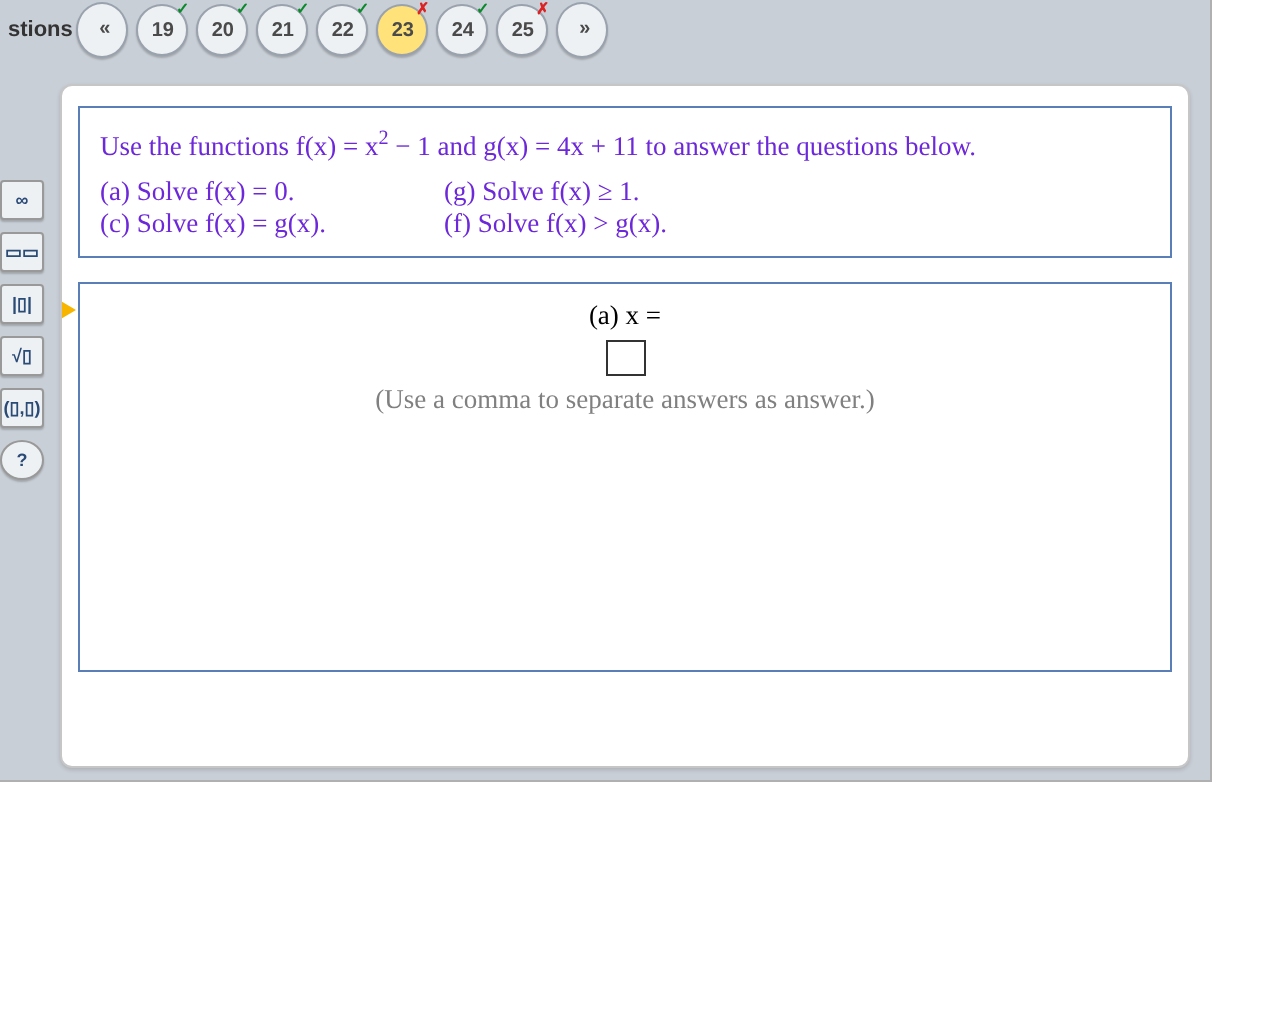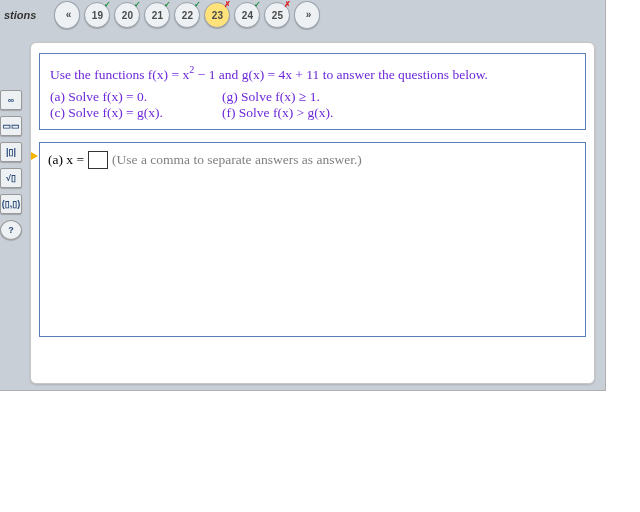--- a/index.html
+++ b/index.html
@@ -1,39 +1,39 @@
 <!DOCTYPE html>
 <html><head>
 <meta charset="utf-8">
 <style>
   html,body{margin:0;padding:0;font-family:"Times New Roman",serif;}
   body{background:#fff;width:640px;height:512px;overflow:hidden;}
   .app{background:#c9cfd6;width:605px;height:390px;position:relative;border-right:1px solid #b0b0b0;border-bottom:1px solid #b0b0b0;}
   .topbar{height:30px;display:flex;align-items:center;padding:0 4px;font-family:Verdana,Arial,sans-serif;font-size:11px;color:#333;font-weight:bold;}
-  .topbar .label{margin-right:16px;font-style:italic;}
+  .topbar .label{margin-right:0;}
   .nav-btn,.q-btn{width:24px;height:24px;border-radius:50%;background:#eef1f4;border:1px solid #9aa2ad;margin:0 2px;display:flex;align-items:center;justify-content:center;position:relative;font-family:Arial,sans-serif;font-size:10px;font-weight:bold;color:#4a4a4a;cursor:pointer;box-shadow:0 1px 1px rgba(0,0,0,0.2);}
   .nav-btn{font-size:10px;letter-spacing:-2px;padding-bottom:2px;}
   .q-btn .tick,.q-btn .cross{position:absolute;top:-3px;right:-3px;width:10px;height:10px;border-radius:50%;display:flex;align-items:center;justify-content:center;font-size:8px;line-height:8px;}
   .q-btn .tick{color:#0a8a2a;}
   .q-btn .cross{color:#d22;}
   .q-btn.current{background:#ffe27a;}
   .panel{position:absolute;left:30px;right:10px;top:42px;bottom:6px;background:#fff;border:1px solid #c6c6c6;border-radius:6px;padding:10px 8px;box-sizing:border-box;overflow:hidden;box-shadow:0 1px 2px rgba(0,0,0,0.15);}
   .toolbelt{position:absolute;left:0;top:90px;width:30px;display:flex;flex-direction:column;gap:6px;align-items:flex-start;font-family:Arial,sans-serif;font-size:10px;}
   .tbtn{width:20px;height:18px;background:#eef1f4;border:1px solid #999;border-radius:3px;display:flex;align-items:center;justify-content:center;cursor:pointer;color:#2b4b77;font-weight:bold;font-size:9px;box-shadow:0 1px 1px rgba(0,0,0,0.2);}
   .tbtn.plain{border-radius:2px;}
   .qblock{border:1px solid #5a7fb8;padding:10px 10px 8px;font-size:13.5px;color:#6d28d9;box-sizing:border-box;}
   .row{display:flex;gap:2px;}
   .row>div{flex:1 1 auto;}
   .row .c1{min-width:170px;flex:0 0 auto;}
   .row .c2{min-width:170px;flex:0 0 auto;}
   .row .c3{flex:0 0 auto;}
   .intro{margin-bottom:6px;}
   .ansblock{margin-top:12px;border:1px solid #5a7fb8;height:195px;box-sizing:border-box;padding:8px 8px;position:relative;}
   .arrow{position:absolute;left:-14px;top:6px;width:0;height:0;border-top:7px solid transparent;border-bottom:7px solid transparent;border-left:12px solid #f7b500;}
-  .ansline{font-size:13.5px;display:flex;align-items:center;gap:4px;}
+  .ansline{font-size:13.5px;display:flex;align-items:center;gap:4px;flex-direction:column;}
   .ansline input{width:18px;height:16px;font-size:12px;border:1px solid #333;text-align:center;padding:0;}
   .hint{color:#808080;}
   sup{font-size:0.75em;}
 </style>
 </head>
 <body>
 
 <div class="app">
   <div class="topbar">
     <span class="label">stions</span>

